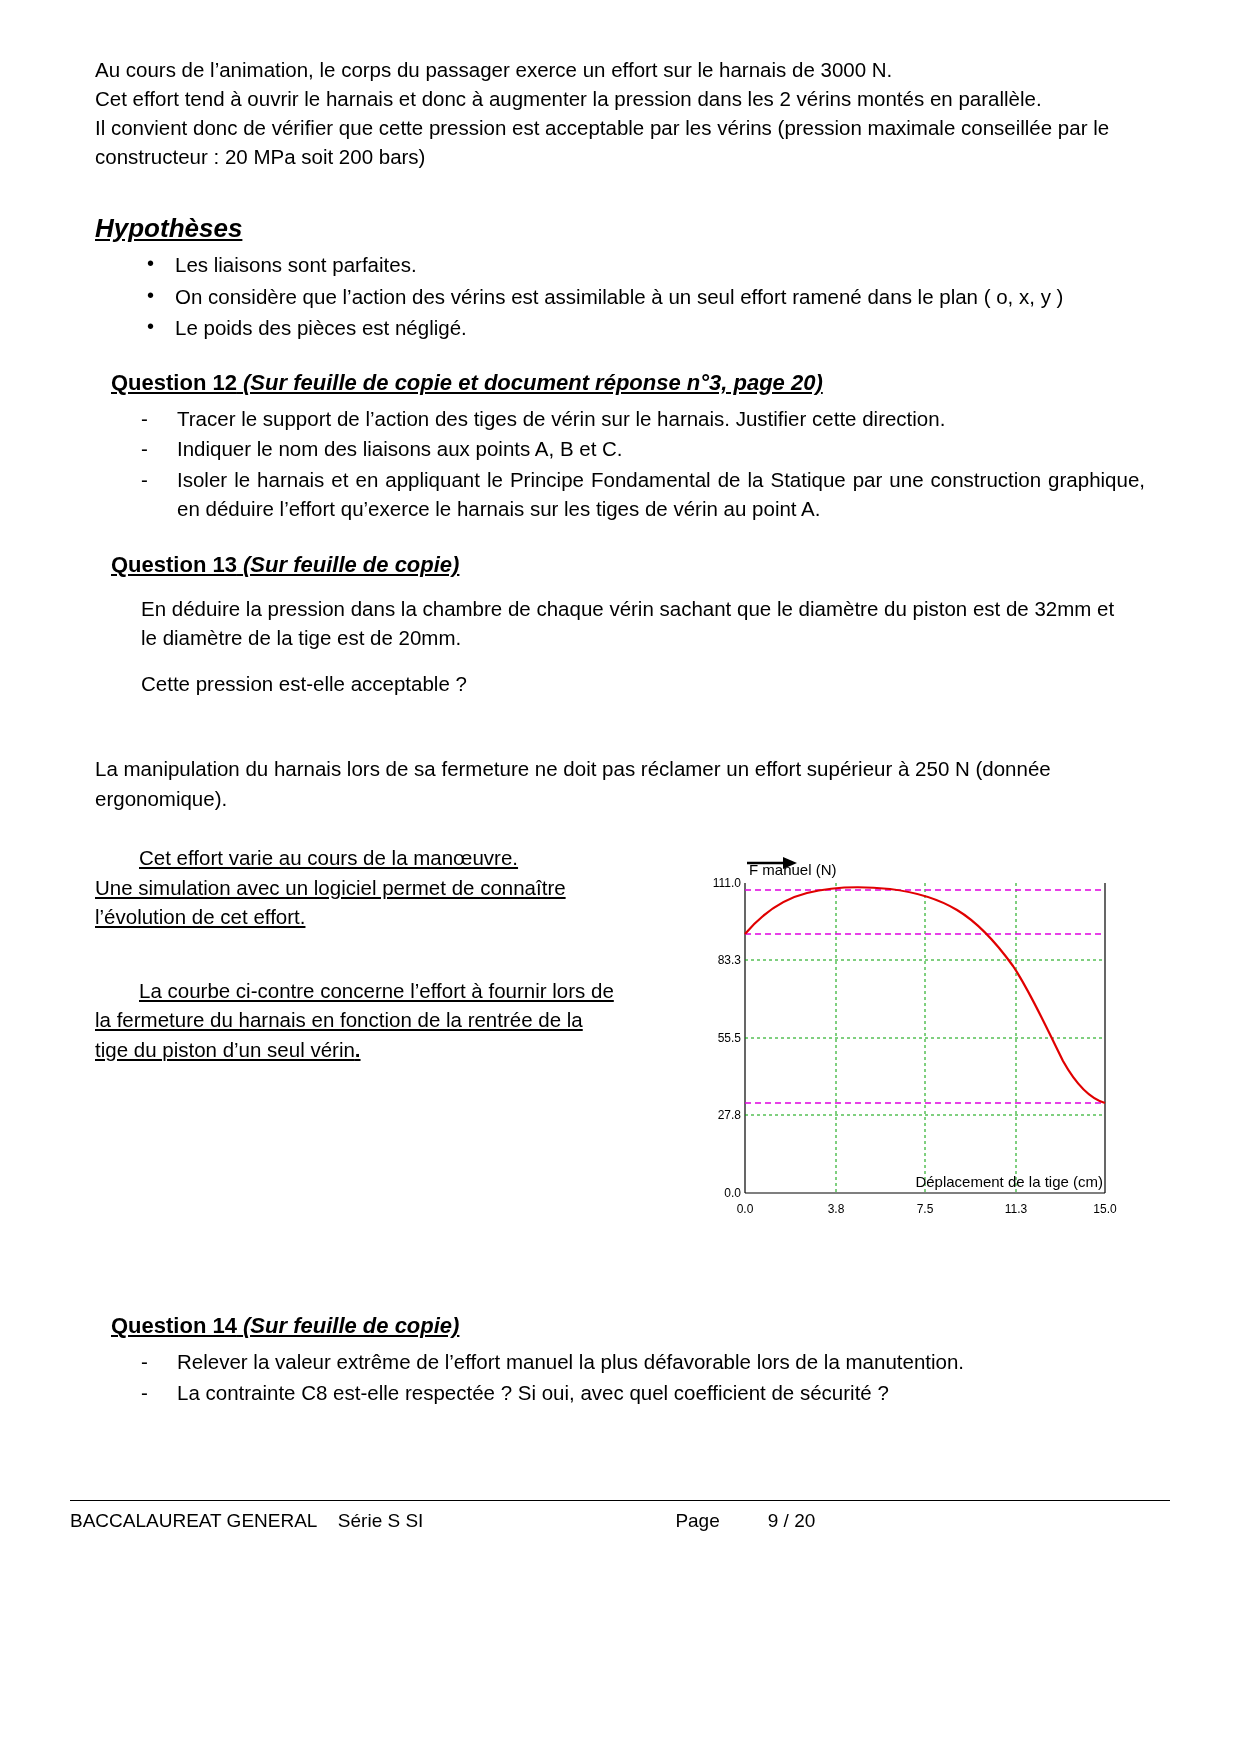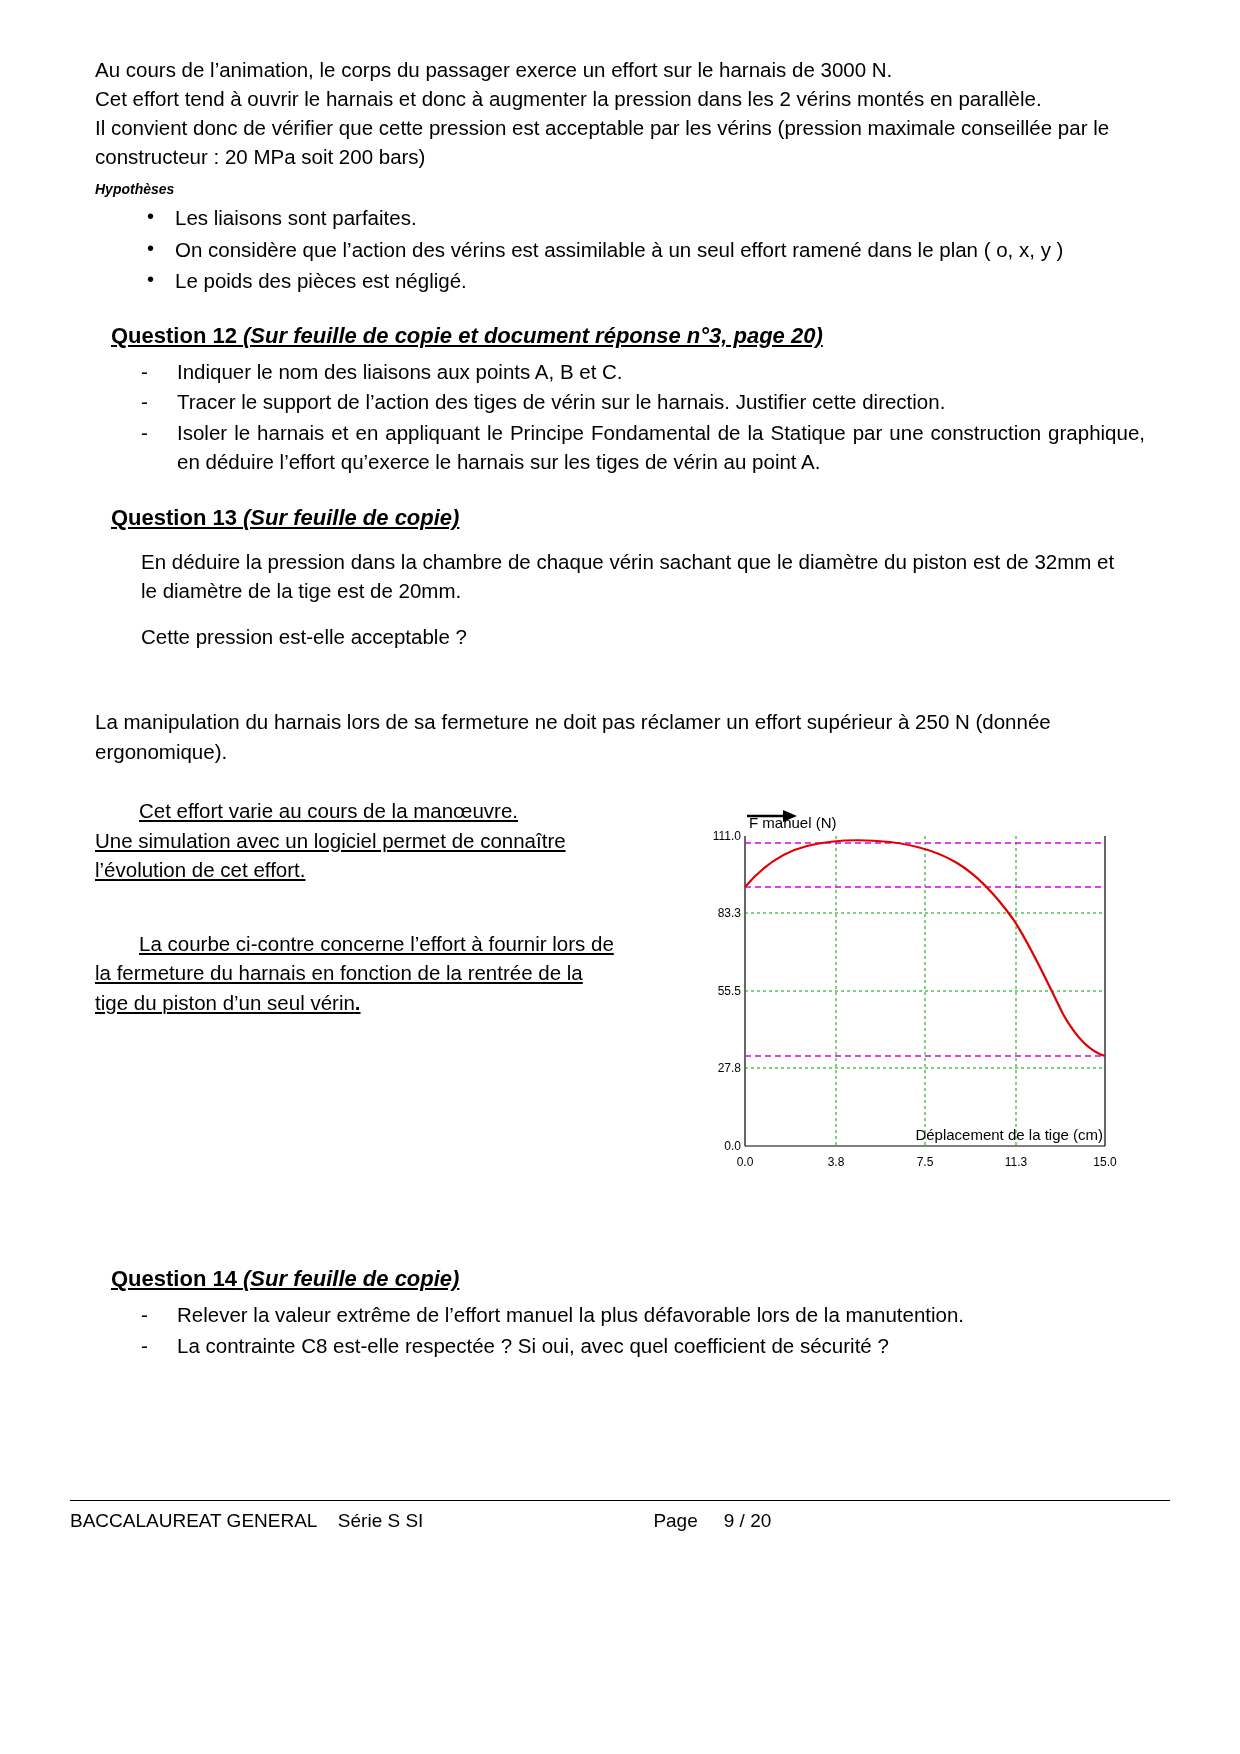--- a/index.html
+++ b/index.html
@@ -21,22 +21,23 @@
     padding: 55px 95px 2px 95px;
   }
   .intro p {
     margin: 0;
     font-size: 20.5px;
     line-height: 1.42;
   }
   .section-title {
     font-weight: bold;
     font-style: italic;
-    font-size: 14px;
-    margin: 10px 0 6px 0;
+    font-size: 26px;
+    margin: 42px 0 6px 0;
+    text-decoration: underline;
   }
   ul.bullets {
     margin: 0 0 0 0;
     padding-left: 52px;
     list-style: none;
   }
   ul.bullets li {
     font-size: 20.5px;
     line-height: 1.42;
     position: relative;
@@ -139,20 +140,21 @@
     left: 70px;
     right: 70px;
     bottom: 78px;
     border-top: 1.5px solid #000;
     padding-top: 9px;
     font-size: 19px;
   }
   .footer-inner {
     display: flex;
     align-items: flex-end;
+    gap: 22px;
   }
   .footer-left { white-space: pre; }
   .footer-mid {
     margin-left: 230px;
     white-space: pre;
   }
   .footer-pg {
     margin-left: 26px;
     white-space: pre;
   }
@@ -174,22 +176,22 @@
     <li>Les liaisons sont parfaites.</li>
     <li>On considère que l’action des vérins est assimilable à un seul effort ramené dans le plan ( o, x, y )</li>
     <li>Le poids des pièces est négligé.</li>
   </ul>
 
   <div class="q-head">
     <span class="q-label">Question 12</span>
     <span class="q-sub">(Sur feuille de copie et document réponse n°3, page  20)</span>
   </div>
   <ul class="dashes">
+    <li>Tracer le support de l’action des tiges de vérin sur le harnais. Justifier cette direction.</li>
     <li>Indiquer le nom des liaisons aux points A, B et C.</li>
-    <li>Tracer le support de l’action des tiges de vérin sur le harnais. Justifier cette direction.</li>
     <li class="justify">Isoler le harnais et en appliquant le Principe Fondamental de la Statique par une construction graphique, en déduire l’effort qu’exerce le harnais sur les tiges de vérin au point A.</li>
   </ul>
 
   <div class="q-head">
     <span class="q-label">Question 13</span>
     <span class="q-sub">(Sur feuille de copie)</span>
   </div>
   <div class="indent-block">
     <p>En déduire la pression dans la chambre de chaque vérin sachant que le diamètre du piston est de 32mm et le diamètre de la tige est de 20mm.</p>
     <p>Cette pression est-elle acceptable ?</p>

